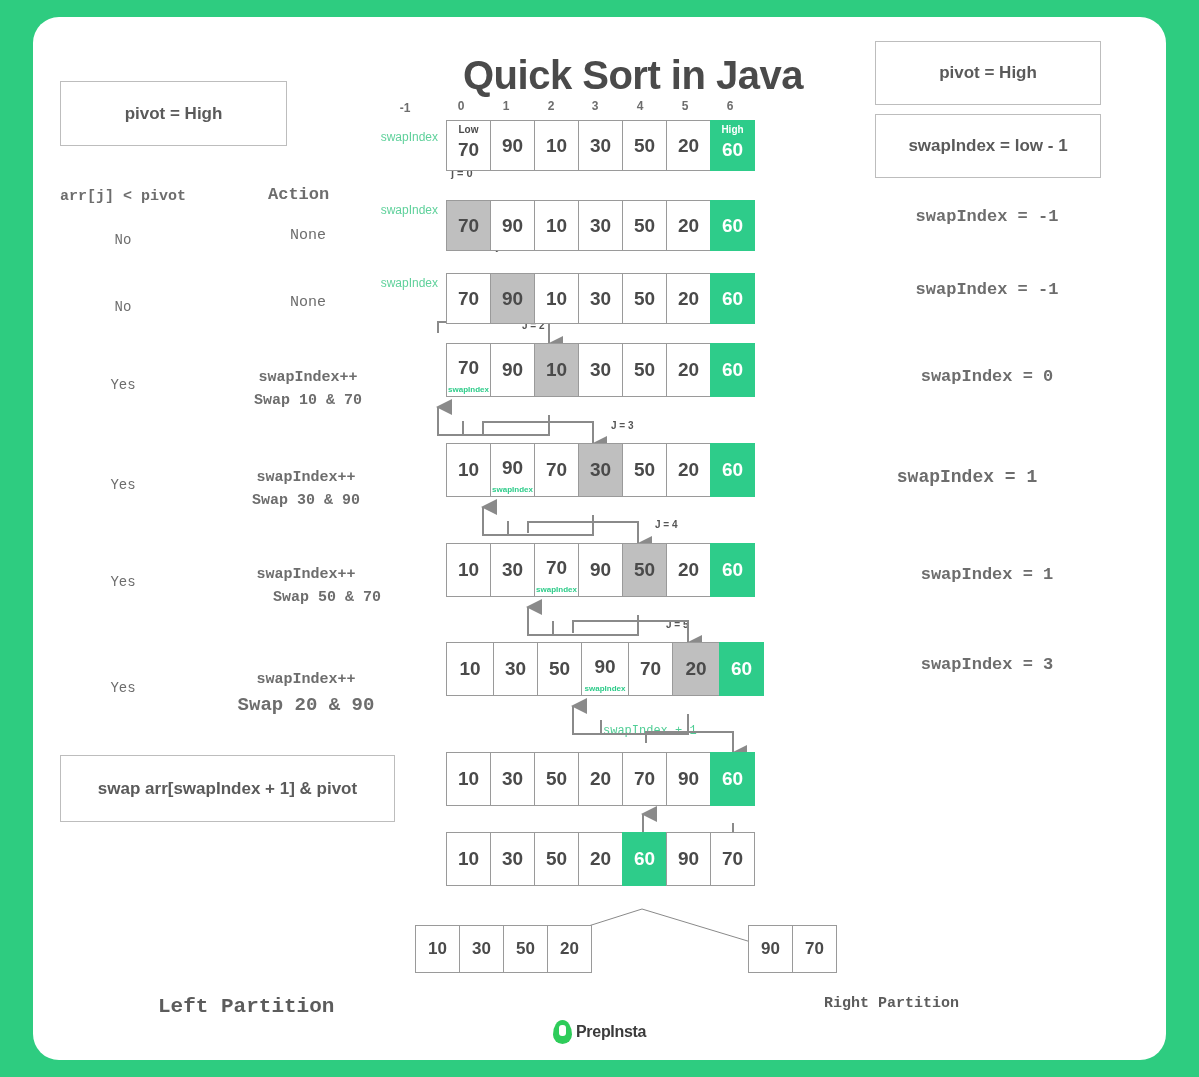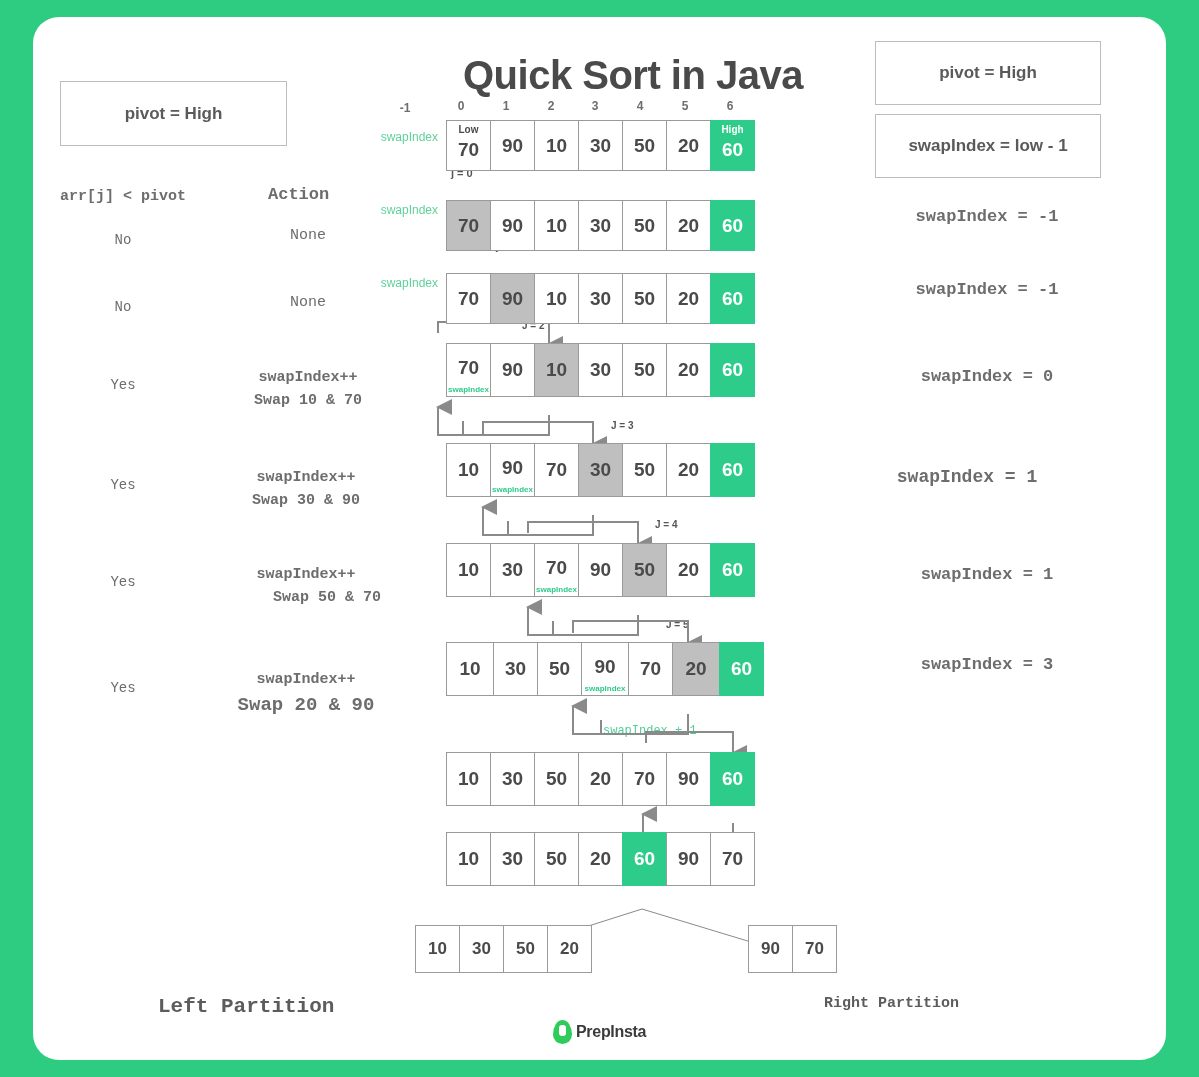--- a/index.html
+++ b/index.html
@@ -109,20 +109,21 @@
 
   <div class="plain bold" style="left:198px;top:452px;width:150px;text-align:center;font-size:15px;">swapIndex++</div>
   <div class="plain bold" style="left:198px;top:475px;width:150px;text-align:center;font-size:15px;">Swap 30 &amp; 90</div>
 
   <div class="plain bold" style="left:198px;top:549px;width:150px;text-align:center;font-size:15px;">swapIndex++</div>
   <div class="plain bold" style="left:198px;top:572px;width:150px;text-align:right;font-size:15px;">Swap 50 &amp; 70</div>
 
   <div class="plain bold" style="left:198px;top:654px;width:150px;text-align:center;font-size:15px;">swapIndex++</div>
   <div class="plain bold" style="left:198px;top:677px;width:150px;text-align:center;font-size:19px;">Swap 20 &amp; 90</div>
 
+  <div class="boxed" style="left:27px;top:738px;width:333px;height:65px;font-size:17px;">swap arr[swapIndex + 1] &amp; pivot</div>
 
   <div class="plain bold" style="left:125px;top:978px;font-size:21px;color:#5c5c5c;">Left Partition</div>
 
   <div class="boxed" style="left:842px;top:24px;width:224px;height:62px;font-size:17px;">pivot = High</div>
   <div class="boxed" style="left:842px;top:97px;width:224px;height:62px;font-size:17px;">swapIndex = low - 1</div>
 
   <div class="plain bold" style="left:842px;top:190px;width:224px;text-align:center;font-size:17px;">swapIndex = -1</div>
   <div class="plain bold" style="left:842px;top:263px;width:224px;text-align:center;font-size:17px;">swapIndex = -1</div>
   <div class="plain bold" style="left:842px;top:350px;width:224px;text-align:center;font-size:17px;">swapIndex = 0</div>
   <div class="plain bold" style="left:822px;top:450px;width:224px;text-align:center;font-size:18px;">swapIndex = 1</div>

